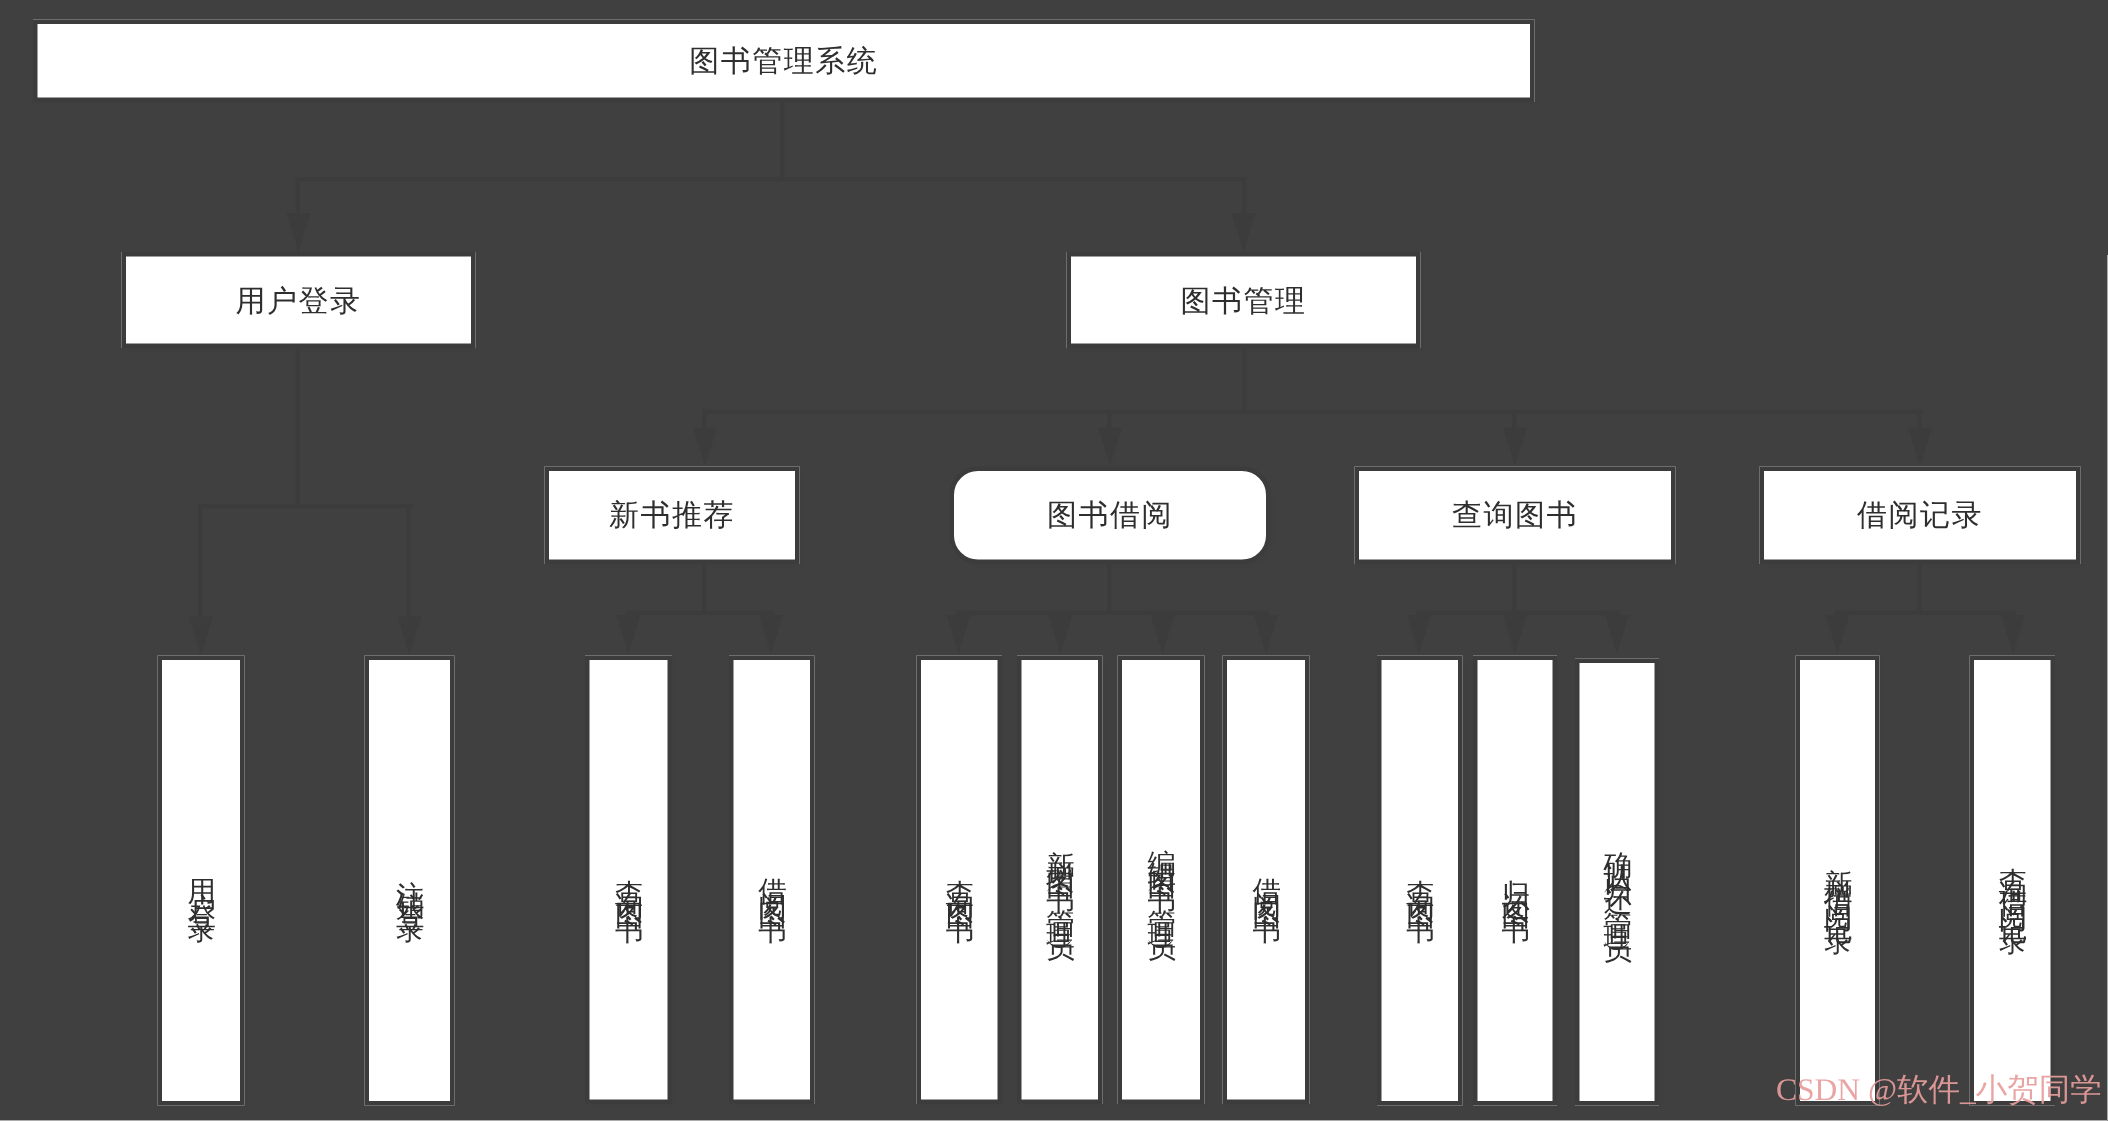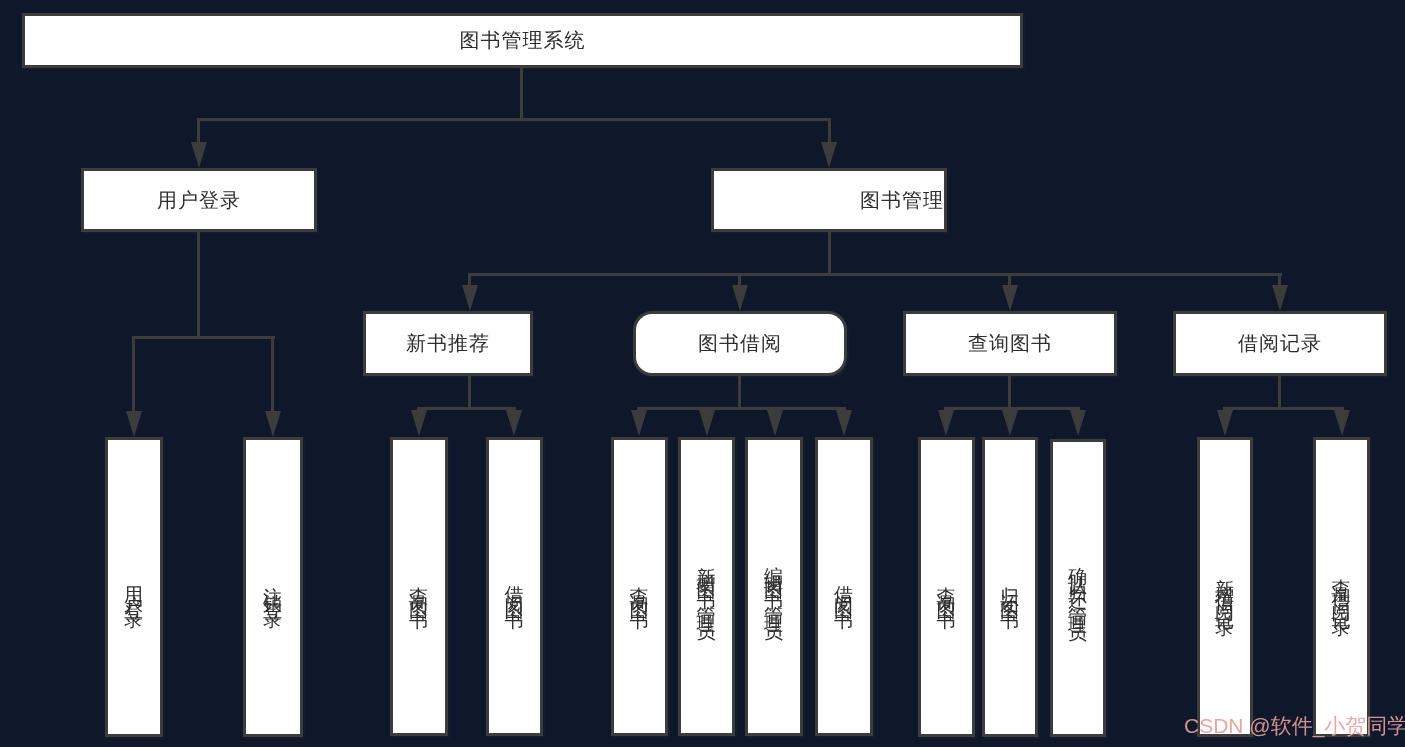--- a/index.html
+++ b/index.html
@@ -1,18 +1,18 @@
 <!DOCTYPE html>
 <html><head>
 <meta charset="utf-8">
 <style>
   html,body { margin:0; padding:0; background:#fff; }
   #stage {
-    position:relative; width:1405px; height:747px; background:#0f172a;
-    font-family:Liberation Sans, sans-serif;
+    position:relative; width:1405px; height:747px; background:#404040;
+    font-family:Liberation Serif, serif;
     color:#2e2e2e; overflow:hidden;
   }
   .node {
     position:absolute; box-sizing:border-box;
     border:3px solid #3c3c3c; background:#ffffff;
     display:flex; align-items:center; justify-content:center;
     font-size:20px; letter-spacing:1px; color:#2e2e2e;
     box-shadow:2px 2px 0 rgba(60,60,60,0.12);
   }
   .leaf {
@@ -49,21 +49,21 @@
   <div class="vline" style="left:520px; top:68px; height:52px;"></div>
   <div class="hline" style="left:197px; top:118px; width:634px;"></div>
   <div class="vline" style="left:197px; top:118px; height:28px;"></div>
   <div class="arrow" style="left:191px; top:142px;"></div>
   <div class="vline" style="left:828px; top:118px; height:28px;"></div>
   <div class="arrow" style="left:821px; top:142px;"></div>
 
   <div class="node" style="left:81px; top:168px; width:236px; height:64px;">
     <span>用户登录</span>
   </div>
-  <div class="node" style="left:711px; top:168px; width:236px; height:64px;justify-content:flex-end;">
+  <div class="node" style="left:711px; top:168px; width:236px; height:64px;">
     <span>图书管理</span>
   </div>
 
   <div class="vline" style="left:197px; top:232px; height:107px;"></div>
   <div class="hline" style="left:132px; top:336px; width:143px;"></div>
   <div class="vline" style="left:132px; top:336px; height:78px;"></div>
   <div class="arrow" style="left:126px; top:411px;"></div>
   <div class="vline" style="left:271px; top:336px; height:78px;"></div>
   <div class="arrow" style="left:265px; top:411px;"></div>
 

